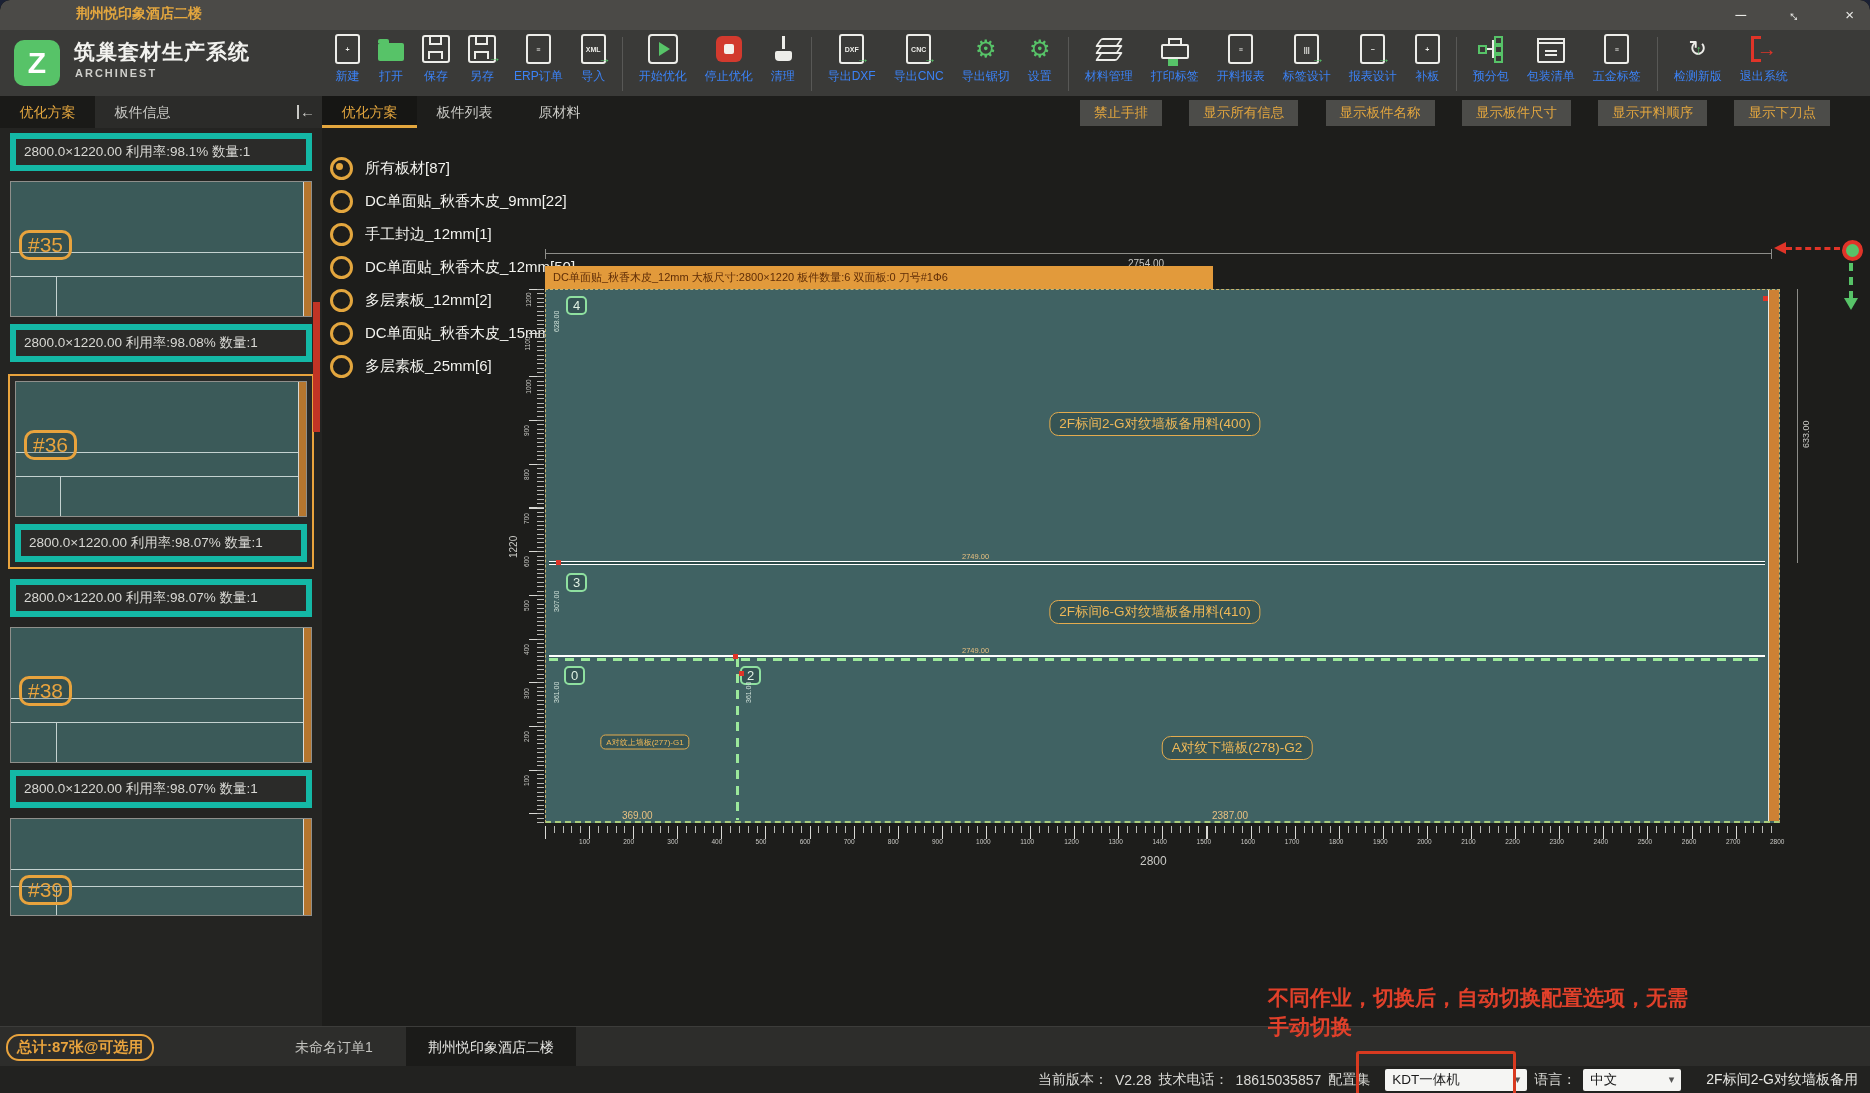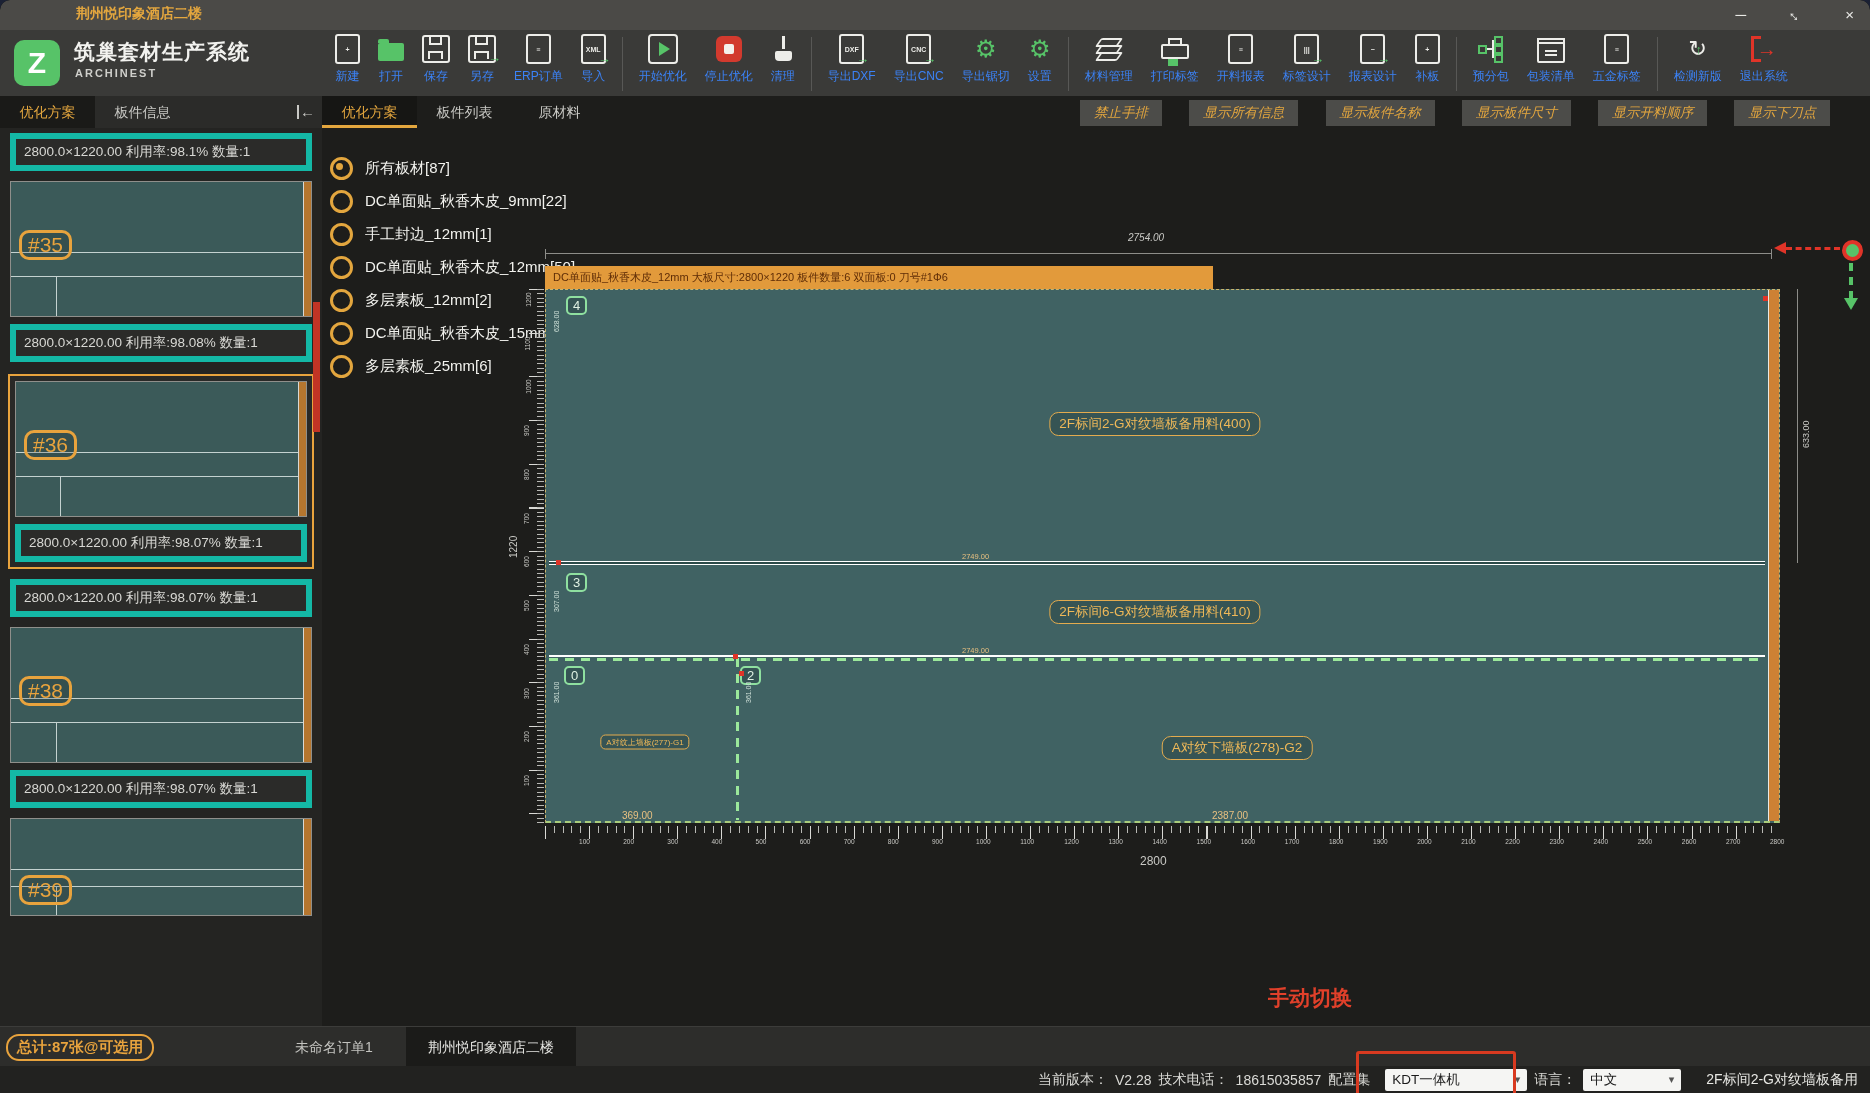--- a/index.html
+++ b/index.html
@@ -63,21 +63,21 @@
   
   .lp-tabs{position:absolute;left:0;top:96px;width:322px;height:32px;background:#2b2b29;display:flex;}
   .lp-tab{min-width:95px;text-align:center;line-height:32px;font-size:14px;color:#c9c9c5;cursor:default;}
   .lp-tab.active{background:#1a1a18;color:#e3a63e;}
   .collapse-btn{position:absolute;left:293px;top:96px;width:26px;height:32px;display:flex;align-items:center;justify-content:center;color:#c9c9c5;font-size:15px;cursor:default;}
   .collapse-glyph{border-left:2px solid #c9c9c5;padding-left:1px;line-height:14px;}
   .main-tabs{position:absolute;left:322px;top:96px;height:32px;display:flex;background:#1d1d1b;}
   .main-tab{min-width:95px;text-align:center;line-height:32px;font-size:14px;color:#c9c9c5;cursor:default;}
   .main-tab.active{background:#161614;color:#e3a63e;box-shadow:inset 0 -3px 0 #e3a63e;}
   .view-btns{position:absolute;left:1080px;right:40px;top:100px;display:flex;justify-content:space-between;}
-  .view-btn{background:#4c4c49;color:#e3a63e;font-size:13.5px;padding:4px 14px;cursor:default;white-space:nowrap;font-style:italic;}
+  .view-btn{background:#4c4c49;color:#e3a63e;font-size:13.5px;padding:4px 14px;cursor:default;white-space:nowrap;}
   
   .sidebar{position:absolute;left:0;top:128px;width:322px;height:898px;background:#242422;overflow:hidden;}
   .board{margin:10px 10px 6px 10px;}
   .board-thumb{position:relative;height:134px;background:#3b5a59;border:1px solid #8f8f8b;}
   .board-thumb .tl1{position:absolute;left:0;right:8px;top:52%;height:1px;background:#c4d2d0;}
   .board-thumb .tl2{position:absolute;left:0;right:8px;top:70%;height:1px;background:#c4d2d0;}
   .board-thumb .tlv{position:absolute;left:15%;top:70%;bottom:0;width:1px;background:#c4d2d0;}
   .board-thumb .tstrip{position:absolute;right:0;top:0;bottom:0;width:7px;background:#b5762f;border-left:1px solid #d8d8d4;}
   .board-badge{position:absolute;left:8px;top:36%;border:3px solid #e8a33d;border-radius:10px;color:#e8a33d;
                font-size:21px;font-weight:normal;padding:0 6px;background:rgba(20,20,18,.15);}
@@ -92,21 +92,21 @@
   
   .mat-list{position:absolute;left:330px;top:152px;width:290px;}
   .mat-item{display:flex;align-items:center;height:33px;cursor:default;}
   .radio{width:17px;height:17px;border:3px solid #e3a63e;border-radius:50%;position:relative;flex:0 0 auto;}
   .mat-item.selected .radio::after{content:"";position:absolute;left:3px;top:3px;width:7px;height:7px;border-radius:50%;background:#e3a63e;}
   .mat-label{margin-left:12px;font-size:15px;color:#f2f2ee;white-space:nowrap;}
   
   .dim-top{position:absolute;left:545px;top:253px;width:1227px;border-top:1px solid #8d8d89;}
   .dim-top::before,.dim-top::after{content:"";position:absolute;top:-5px;width:1px;height:10px;background:#8d8d89;}
   .dim-top::before{left:0;}.dim-top::after{right:0;}
-  .dim-top-label{position:absolute;left:1120px;top:232px;font-size:10px;color:#c9c9c5;background:#1d1d1b;padding:0 8px;font-style:italic;}
+  .dim-top-label{position:absolute;left:1120px;top:258px;font-size:10px;color:#c9c9c5;background:#1d1d1b;padding:0 8px;}
   .origin-arrow-left{position:absolute;left:1786px;top:247px;width:54px;border-top:3px dashed #e03428;}
   .origin-arrow-left::before{content:"";position:absolute;left:-12px;top:-8px;border-right:12px solid #e03428;border-top:6px solid transparent;border-bottom:6px solid transparent;}
   .origin-circle{position:absolute;left:1842px;top:240px;width:13px;height:13px;border:4px solid #e03428;border-radius:50%;background:#57c368;}
   .origin-arrow-down{position:absolute;left:1849px;top:263px;height:36px;border-left:4px dashed #57c368;}
   .origin-arrow-down::after{content:"";position:absolute;left:-9px;bottom:-11px;border-top:12px solid #57c368;border-left:7px solid transparent;border-right:7px solid transparent;}
   .sheet-header{position:absolute;left:545px;top:266px;width:668px;height:23px;background:#e29a3b;color:#5f2d07;
                 font-size:11px;line-height:23px;padding:0 8px;white-space:nowrap;overflow:hidden;box-sizing:border-box;}
   .sheet{position:absolute;left:545px;top:289px;width:1235px;height:534px;background:#406263;
          border:1px dashed #c9b56e;border-bottom:2px dashed #a9cc7b;box-sizing:border-box;}
   .offcut{position:absolute;top:0;bottom:0;right:0;width:10px;background:#cd8134;border-left:1px solid #e9e9e5;}
@@ -612,17 +612,18 @@
     </div>
     <span>语言：</span>
     <div class="sel sel-lang">
       <span>中文</span>
       <span class="chev">▾</span>
     </div>
   </div>
   <div class="status-right">2F标间2-G对纹墙板备用</div>
 
   <div class="annotation">
+    <div>不同作业，切换后，自动切换配置选项，无需</div>
     <div>手动切换</div>
   </div>
   <div class="anno-box"></div>
 
 </div>
 
 </body></html>

